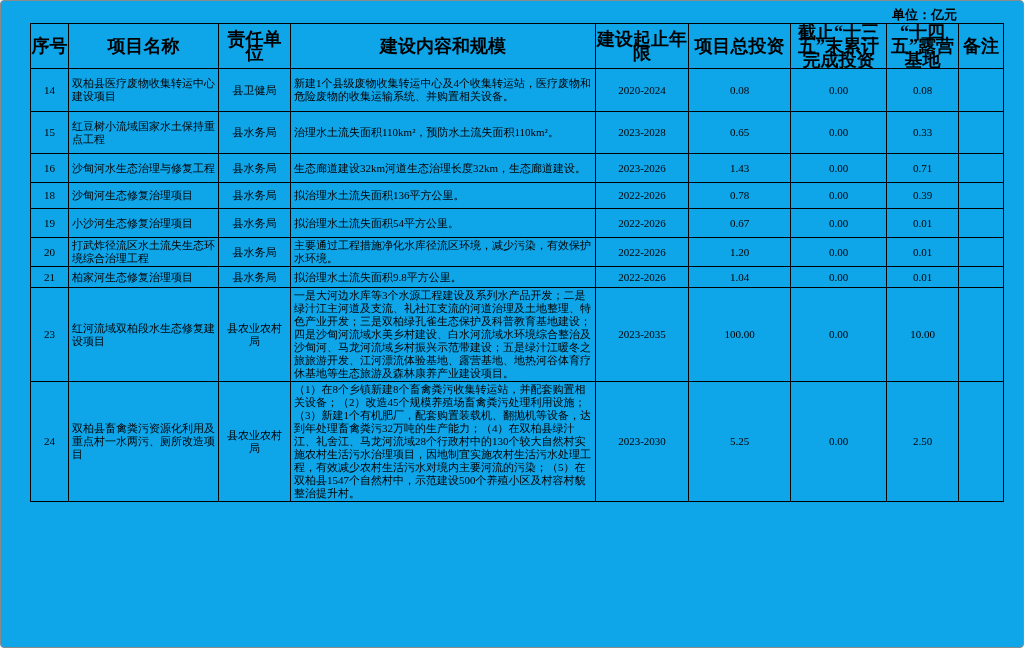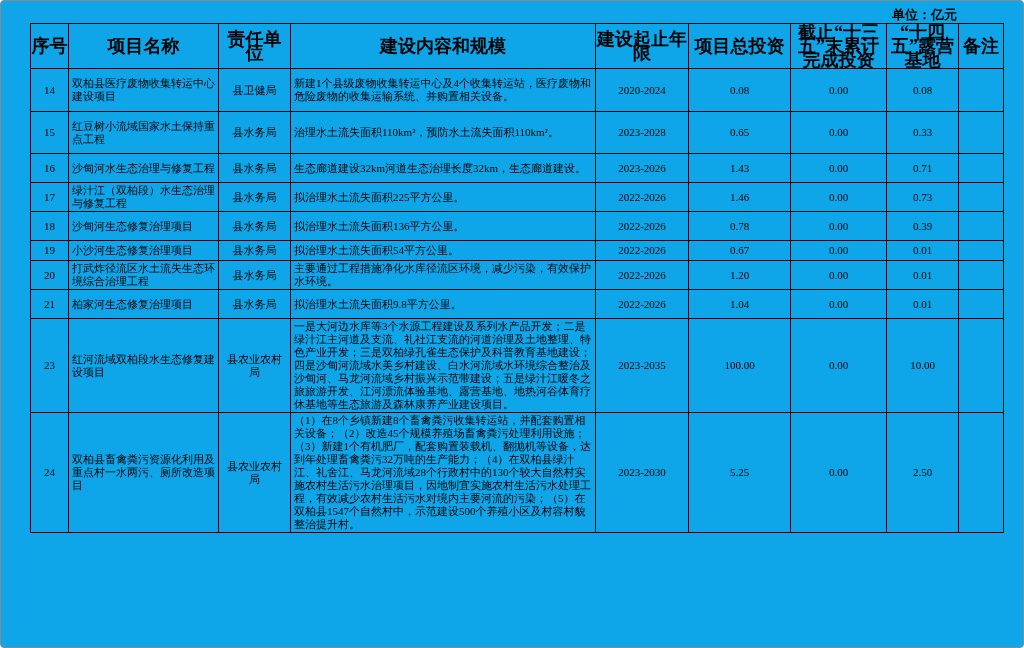--- a/index.html
+++ b/index.html
@@ -90,31 +90,20 @@
         <td class="c-name">沙甸河水生态治理与修复工程</td>
         <td class="c-unit">县水务局</td>
         <td class="c-content">生态廊道建设32km河道生态治理长度32km，生态廊道建设。</td>
         <td class="c-years">2023-2026</td>
         <td class="c-total">1.43</td>
         <td class="c-done">0.00</td>
         <td class="c-plan">0.71</td>
         <td class="c-remark"></td>
       </tr>
       <tr>
-        <td class="c-no">17</td>
-        <td class="c-name">绿汁江（双柏段）水生态治理与修复工程</td>
-        <td class="c-unit">县水务局</td>
-        <td class="c-content">拟治理水土流失面积225平方公里。</td>
-        <td class="c-years">2022-2026</td>
-        <td class="c-total">1.46</td>
-        <td class="c-done">0.00</td>
-        <td class="c-plan">0.73</td>
-        <td class="c-remark"></td>
-      </tr>
-      <tr>
         <td class="c-no">18</td>
         <td class="c-name">沙甸河生态修复治理项目</td>
         <td class="c-unit">县水务局</td>
         <td class="c-content">拟治理水土流失面积136平方公里。</td>
         <td class="c-years">2022-2026</td>
         <td class="c-total">0.78</td>
         <td class="c-done">0.00</td>
         <td class="c-plan">0.39</td>
         <td class="c-remark"></td>
       </tr>

